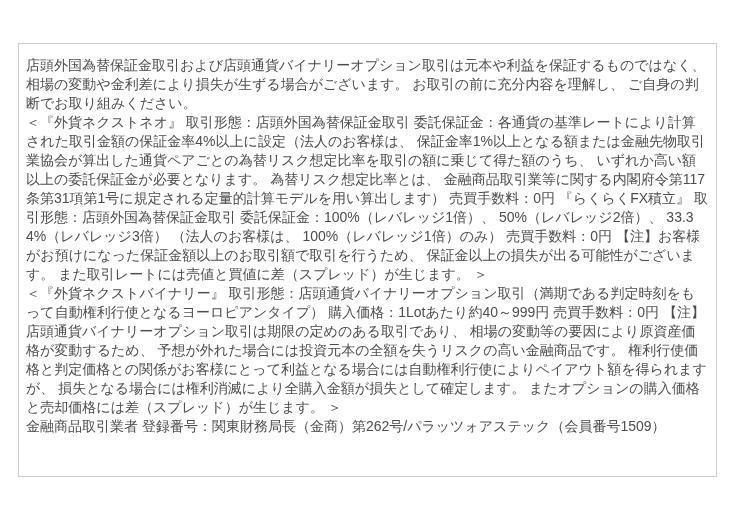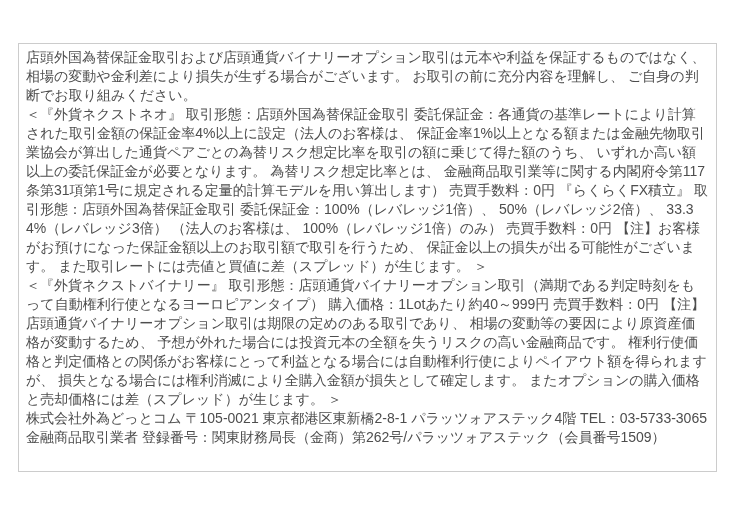--- a/index.html
+++ b/index.html
@@ -15,36 +15,35 @@
     font-family: "Liberation Sans", "DejaVu Sans", sans-serif;
   }
   .disclaimer-box {
     position: absolute;
     left: 18px;
     top: 43px;
     width: 683px;          
     min-height: 396px;     
     border: 1px solid #cccccc;
     background: #ffffff;
-    padding: 4px 7px 24px 7px;
+    padding: 12px 7px 24px 7px;
     box-sizing: content-box;
     color: #4d4d4d;
     font-size: 14px;
     line-height: 19px;
     text-align: left;
   }
   .disclaimer-box p {
     margin: 0;
     padding: 0;
     word-break: break-all;
     overflow-wrap: break-word;
   }
 </style>
 </head>
 <body>
 
 <div class="disclaimer-box">
   <p>店頭外国為替保証金取引および店頭通貨バイナリーオプション取引は元本や利益を保証するものではなく、 相場の変動や金利差により損失が生ずる場合がございます。 お取引の前に充分内容を理解し、 ご自身の判断でお取り組みください。</p>
   <p>＜『外貨ネクストネオ』 取引形態：店頭外国為替保証金取引 委託保証金：各通貨の基準レートにより計算された取引金額の保証金率4%以上に設定（法人のお客様は、 保証金率1%以上となる額または金融先物取引業協会が算出した通貨ペアごとの為替リスク想定比率を取引の額に乗じて得た額のうち、 いずれか高い額以上の委託保証金が必要となります。 為替リスク想定比率とは、 金融商品取引業等に関する内閣府令第117条第31項第1号に規定される定量的計算モデルを用い算出します） 売買手数料：0円 『らくらくFX積立』 取引形態：店頭外国為替保証金取引 委託保証金：100%（レバレッジ1倍）、 50%（レバレッジ2倍）、 33.34%（レバレッジ3倍） （法人のお客様は、 100%（レバレッジ1倍）のみ） 売買手数料：0円 【注】お客様がお預けになった保証金額以上のお取引額で取引を行うため、 保証金以上の損失が出る可能性がございます。 また取引レートには売値と買値に差（スプレッド）が生じます。 ＞</p>
   <p>＜『外貨ネクストバイナリー』 取引形態：店頭通貨バイナリーオプション取引（満期である判定時刻をもって自動権利行使となるヨーロピアンタイプ） 購入価格：1Lotあたり約40～999円 売買手数料：0円 【注】店頭通貨バイナリーオプション取引は期限の定めのある取引であり、 相場の変動等の要因により原資産価格が変動するため、 予想が外れた場合には投資元本の全額を失うリスクの高い金融商品です。 権利行使価格と判定価格との関係がお客様にとって利益となる場合には自動権利行使によりペイアウト額を得られますが、 損失となる場合には権利消滅により全購入金額が損失として確定します。 またオプションの購入価格と売却価格には差（スプレッド）が生じます。 ＞</p>
-  <p>株式会社外為どっとコム 〒105-0021 東京都港区東新橋2-8-1 パラッツォアステック4階 TEL：03-5733-3065</p>
   <p>金融商品取引業者 登録番号：関東財務局長（金商）第262号/パラッツォアステック（会員番号1509）</p>
 </div>
 
 </body></html>

